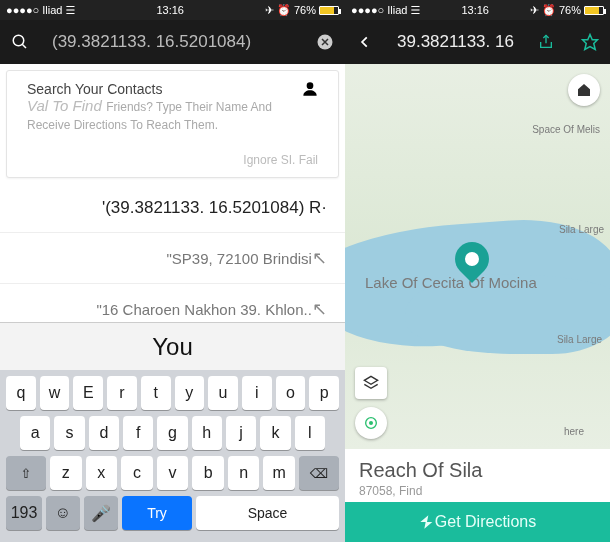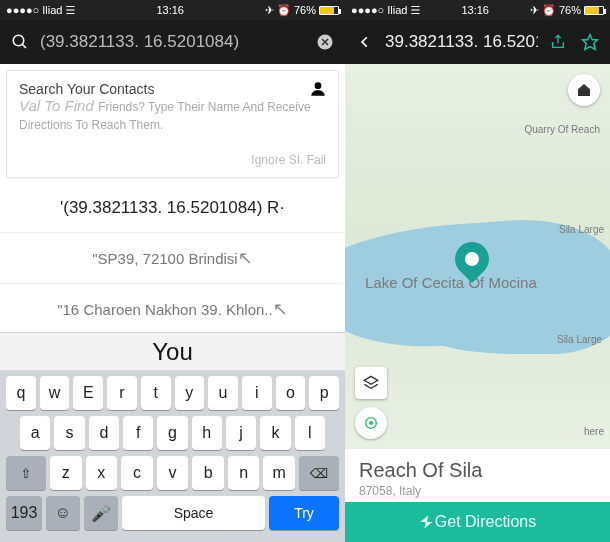--- a/index.html
+++ b/index.html
@@ -9,40 +9,40 @@
     .right { width: 265px; }
 
     
     .status { height: 20px; background: #222; color: #fff; font-size: 11px; display: flex; align-items: center; justify-content: space-between; padding: 0 6px; }
     .status .sgrp { display: flex; align-items: center; gap: 3px; }
     .battery { width: 20px; height: 9px; border: 1px solid #fff; border-radius: 1px; position: relative; display: inline-block; }
     .battery::after { content: ""; position: absolute; right: -3px; top: 2px; width: 2px; height: 5px; background: #fff; }
     .battery i { display: block; width: 76%; height: 100%; background: #f3c623; }
 
     
-    .hbar { height: 44px; background: #1b1b1b; display: flex; align-items: center; padding: 0 8px; gap: 8px; color: #fff; }
+    .hbar { height: 44px; background: #1b1b1b; display: flex; align-items: center; padding: 0 8px; gap: 20px; color: #fff; }
     .hbar .query { flex: 1; color: #bbb; font-size: 17px; white-space: nowrap; overflow: hidden; }
     .icobtn { width: 24px; height: 24px; display: flex; align-items: center; justify-content: center; color: #fff; }
     .teal { color: #1abc9c; }
 
     
-    .card { margin: 6px; border: 1px solid #e4e4e4; border-radius: 3px; background: #fff; padding: 10px 12px; box-shadow: 0 1px 2px rgba(0,0,0,.05); position: relative; }
+    .card { margin: 6px; border: 1px solid #e4e4e4; border-radius: 3px; background: #fff; padding: 10px 20px; box-shadow: 0 1px 2px rgba(0,0,0,.05); position: relative; }
     .card .ttl { color: #444; font-size: 14px; display: flex; justify-content: space-between; align-items: center; }
     .card .sub { color: #aaa; font-size: 12px; margin-top: 2px; }
     .card .val { color: #bbb; font-size: 15px; font-style: italic; }
     .card .foot { color: #bbb; font-size: 12px; text-align: right; margin-top: 20px; }
 
     
-    .li { padding: 14px 18px; border-bottom: 1px solid #eee; display: flex; justify-content: center; align-items: center; color: #777; font-size: 15px; }
+    .li { padding: 14px 18px; border-bottom: 1px solid #eee; display: flex; justify-content: flex-end; align-items: center; color: #777; font-size: 15px; }
     .li.first { color: #222; font-size: 17px; }
     .arrow { color: #888; font-size: 18px; }
 
     
     .kbwrap { position: absolute; left: 0; right: 0; bottom: 0; }
-    .pred { height: 38px; background: #f3f3f3; display: flex; align-items: center; justify-content: center; border-top: 1px solid #ccc; }
+    .pred { height: 48px; background: #f3f3f3; display: flex; align-items: center; justify-content: center; border-top: 1px solid #ccc; }
     .pred span { font-size: 24px; color: #111; }
     .kb { background: #d1d4d9; padding: 6px; }
     .krow { display: flex; gap: 4px; justify-content: center; margin-bottom: 6px; }
     .key { background: #fff; border-radius: 4px; box-shadow: 0 1px 0 rgba(0,0,0,.3); height: 34px; min-width: 28px; flex: 1; display: flex; align-items: center; justify-content: center; font-size: 16px; color: #222; }
     .key.fn { background: #aab0b8; flex: 0 0 40px; font-size: 13px; }
     .key.space { flex: 3; font-size: 14px; }
     .key.blue { background: #0a74ff; color: #fff; flex: 0 0 70px; font-size: 14px; }
     .key.dim { background: #aab0b8; }
 
     
@@ -166,22 +166,22 @@
         <div class="key">v</div>
         <div class="key">b</div>
         <div class="key">n</div>
         <div class="key">m</div>
         <div class="key fn">⌫</div>
       </div>
       <div class="krow">
         <div class="key dim" style="flex:0 0 36px;">193</div>
         <div class="key dim" style="flex:0 0 34px;">☺</div>
         <div class="key dim" style="flex:0 0 34px;">🎤</div>
+        <div class="key blue">Try</div>
         <div class="key space">Space</div>
-        <div class="key blue">Try</div>
       </div>
     </div>
   </div>
 </div>
 
 <div class="pane right">
   <div class="status">
     <div class="sgrp">
         <span>●●●●○</span>
         <span>Iliad</span>
@@ -215,25 +215,25 @@
     <span class="icobtn teal">
       <svg width="18" height="18" viewBox="0 0 24 24" fill="none" stroke="#1abc9c" stroke-width="2">
           <polygon points="12 2 15 9 22 9 17 14 19 22 12 18 5 22 7 14 2 9 9 9"></polygon>
         </svg>
     </span>
   </div>
 
   <div class="map">
     <div class="lake"></div>
     <div class="lake2"></div>
-    <div class="maplabel" style="top:60px;right:10px;">Quarry Of Reach</div>
+    <div class="maplabel" style="top:60px;right:10px;">Space Of Melis</div>
     <div class="maplabel" style="top:160px;right:6px;">Sila Large</div>
     <div class="maplabel" style="top:270px;right:8px;">Sila Large</div>
     <div class="maplabel" style="top:210px;left:20px;font-size:15px;">Lake Of Cecita Of Mocina</div>
-    <div class="maplabel" style="bottom:12px;right:6px;">here</div>
+    <div class="maplabel" style="bottom:12px;right:26px;">here</div>
     <div class="pin"></div>
     <div class="fab" style="top:10px;right:10px;">
       <svg width="16" height="16" viewBox="0 0 24 24" fill="#333">
           <path d="M3 11l9-8 9 8v10H3z"></path>
         </svg>
     </div>
     <div class="fab" style="bottom:50px;left:10px;border-radius:4px;">
       <svg width="16" height="16" viewBox="0 0 24 24" fill="none" stroke="#333" stroke-width="2">
           <polygon points="12 2 22 8 12 14 2 8"></polygon>
           <polyline points="2 14 12 20 22 14"></polyline>
@@ -242,21 +242,21 @@
     <div class="fab" style="bottom:10px;left:10px;">
       <svg width="16" height="16" viewBox="0 0 24 24">
           <circle cx="12" cy="12" r="8" fill="none" stroke="#2abf6f" stroke-width="2"></circle>
           <circle cx="12" cy="12" r="3" fill="#2abf6f"></circle>
         </svg>
     </div>
   </div>
 
   <div class="placecard">
     <h2>Reach Of Sila</h2>
-    <p>87058, Italy</p>
+    <p>87058, Find</p>
   </div>
 
   <div class="dirbtn">
     <span>
       <svg width="16" height="16" viewBox="0 0 24 24" fill="#e6fff9">
           <path d="M14 2l-2 10 8 0-12 10 2-10-8 0z"></path>
         </svg>
     </span>
     <span>Get Directions</span>
   </div>

